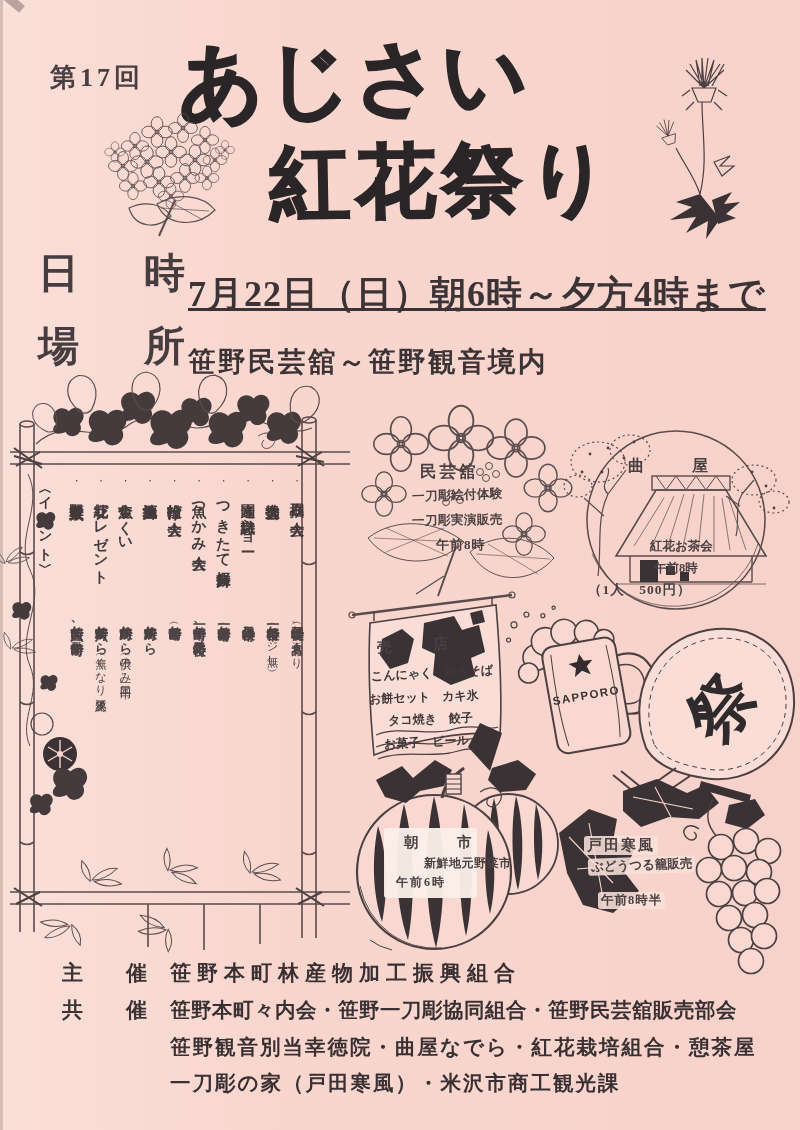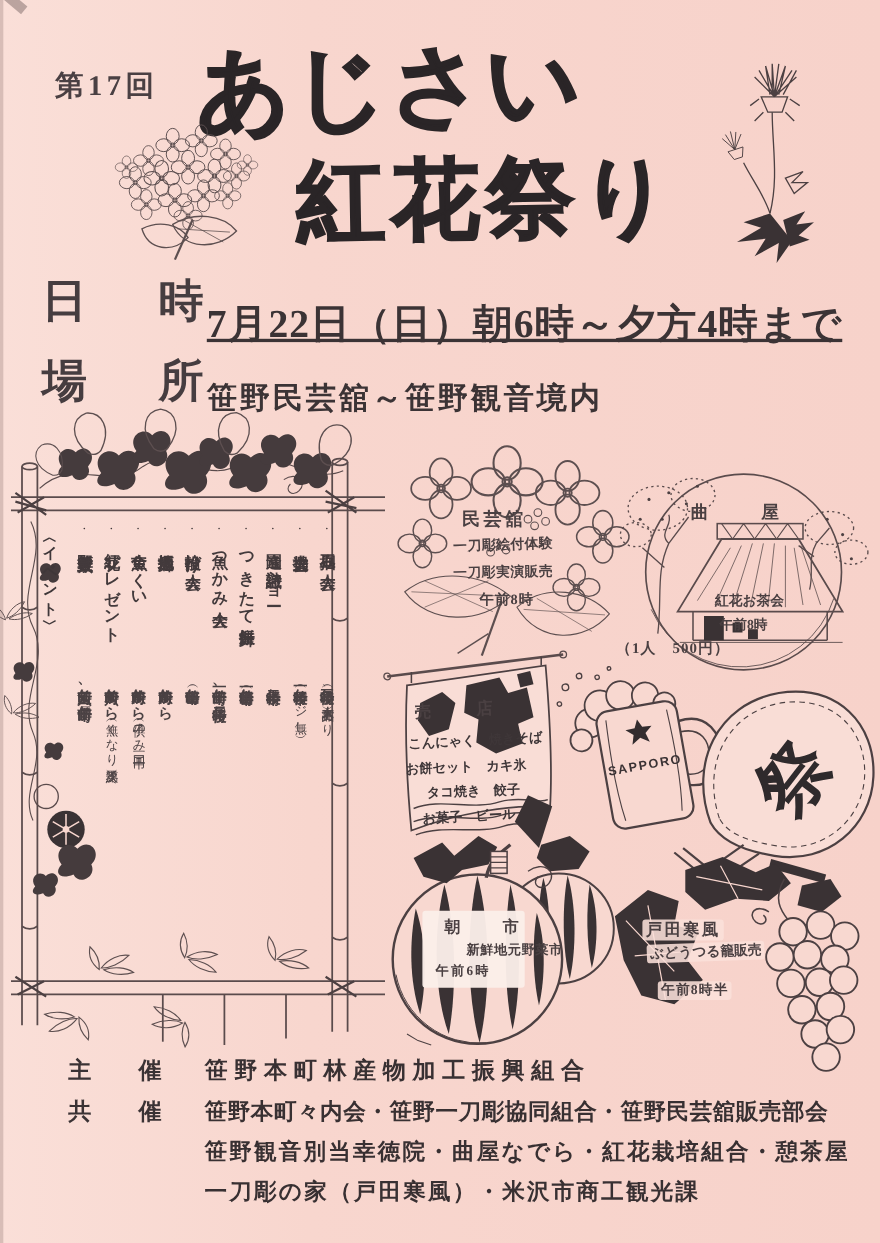--- a/index.html
+++ b/index.html
@@ -31,37 +31,37 @@
   .evt-note{font-size:11.5px;font-weight:500;color:#4f4547;}
   
   .ov{white-space:nowrap;color:#4a4042;}
   .mingei-title{left:420px;top:461px;font-size:16.5px;letter-spacing:3px;font-weight:700;}
   .mingei-l1{left:412px;top:487px;font-size:12.5px;letter-spacing:.5px;transform:rotate(-2deg);font-weight:600;}
   .mingei-l2{left:412px;top:512px;font-size:12.5px;letter-spacing:.5px;transform:rotate(-1deg);font-weight:600;}
   .mingei-time{left:436px;top:536px;font-size:13px;letter-spacing:1px;font-weight:600;}
   .magariya-title{left:628px;top:456px;font-size:16px;letter-spacing:16px;font-weight:700;}
   .magariya-l1{left:650px;top:538px;font-size:12.5px;font-weight:600;font-family:Liberation Serif, serif;}
   .magariya-time{left:654px;top:560px;font-size:12.5px;font-weight:600;}
-  .magariya-price{left:560px;top:581px;font-size:13.5px;letter-spacing:1px;font-weight:700;}
+  .magariya-price{left:588px;top:581px;font-size:13.5px;letter-spacing:1px;font-weight:700;}
   .baiten-title{left:377px;top:636px;font-size:15px;letter-spacing:13px;font-weight:800;transform:rotate(-3deg);}
   .baiten-i0{left:371px;top:665px;transform:rotate(-3deg);}
   .baiten-i1{left:369px;top:689px;transform:rotate(-2deg);}
   .baiten-i2{left:388px;top:711px;transform:rotate(-2deg);}
   .baiten-i3{left:384px;top:734px;transform:rotate(-3deg);}
   .baiten-item{font-size:12px;font-weight:700;color:#3e3638;}
   .asaichi-title{left:404px;top:833px;font-size:14.5px;letter-spacing:12px;font-weight:800;}
   .asaichi-l1{left:388px;top:855px;font-size:12px;letter-spacing:.5px;font-weight:700;margin-left:36px;}
   .asaichi-time{left:396px;top:874px;font-size:12px;letter-spacing:2px;font-weight:700;}
   .pale{background:rgba(250,224,217,.88);padding:0 3px;border-radius:3px;}
   .toda-title{left:584px;top:836px;font-size:15px;letter-spacing:2px;font-weight:800;}
   .toda-l1{left:588px;top:857px;font-size:12.5px;font-weight:700;transform:rotate(-2deg);}
   .toda-time{left:598px;top:892px;font-size:12.5px;letter-spacing:1px;font-weight:700;}
   
   .f-label{left:62px;font-size:21px;font-weight:700;letter-spacing:11px;color:#3a3234;}
-  .f-value{left:186px;font-weight:700;color:#383032;}
+  .f-value{left:170px;font-weight:700;color:#383032;}
   .f-r1{top:959px;} .f-r2{top:996px;}
   .f-v1{top:959px;font-size:21px;letter-spacing:6px;}
   .f-v2{top:996px;font-size:20.5px;letter-spacing:.5px;}
   .f-v3{top:1033px;font-size:20.5px;letter-spacing:2px;}
   .f-v4{top:1069px;font-size:20.5px;letter-spacing:2px;}
   svg{overflow:visible;}
   svg text{font-family:"Liberation Serif","DejaVu Serif",serif;}
 </style>
 </head>
 <body>

